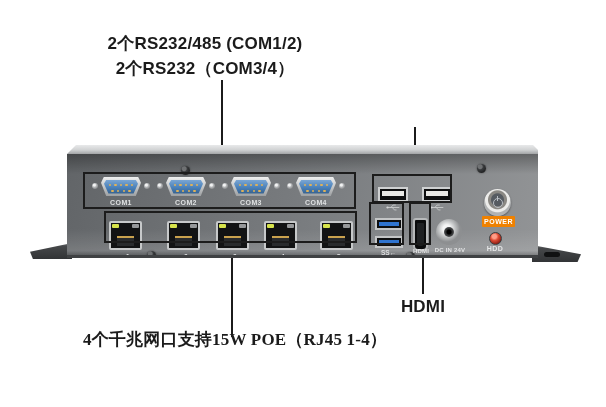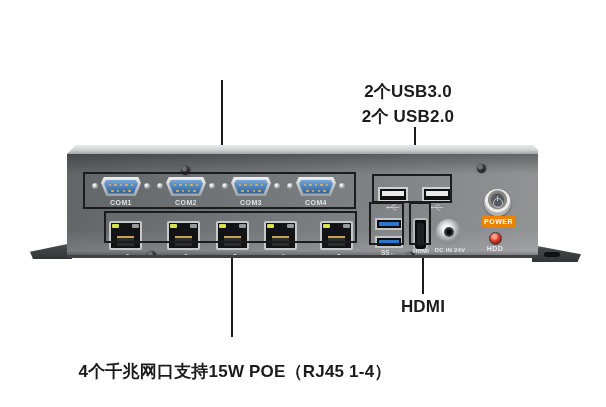--- a/index.html
+++ b/index.html
@@ -108,29 +108,29 @@
     border:1.5px solid #3c3d3e;
     background:radial-gradient(circle at 40% 32%,#ff9d88 0 2px,#dd4a33 4px,var(--hdd-red,#8e2016) 75%); }
   .hdd-label { position:absolute; font-size:7px; font-weight:700; color:#e6e7e8;
     text-align:center; letter-spacing:.5px; }
 </style>
 </head>
 <body>
 
 <div class="stage">
 
-
-  <div class="callout-label" style="left:340px; top:79px; width:136px;">
-    <div>2个USB3.0</div>
-    <div>2个 USB2.0</div>
+  <div class="callout-label" style="left:85px; top:31px; width:240px;">
+    <div>2个RS232/485 (COM1/2)</div>
+    <div>2个RS232（COM3/4）</div>
   </div>
 
+
   <div class="callout-label" style="left:383px; top:294px; width:80px;">HDMI</div>
 
-  <div class="callout-label" style="left:40px; top:358px; width:390px; line-height:28px;">
+  <div class="callout-label" style="left:40px; top:326px; width:390px; line-height:28px;font-family:Liberation Serif, serif;">
     <div>4个千兆网口支持15W POE（RJ45 1-4）</div>
   </div>
 
   <div class="leader" style="left:221px; top:80px;  height:93px;"></div>
   <div class="leader" style="left:414px; top:127px; height:48px;"></div>
   <div class="leader" style="left:422px; top:245px; height:49px;"></div>
   <div class="leader" style="left:231px; top:243px; height:94px;"></div>
 
   <div class="ear ear-left"></div>
   <div class="ear ear-right">

